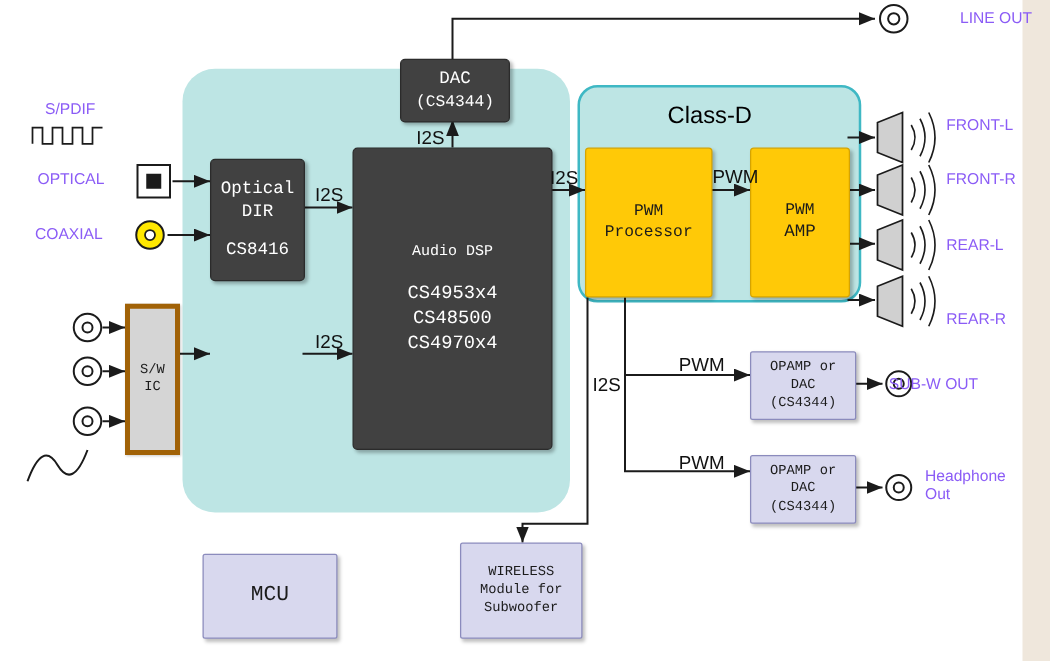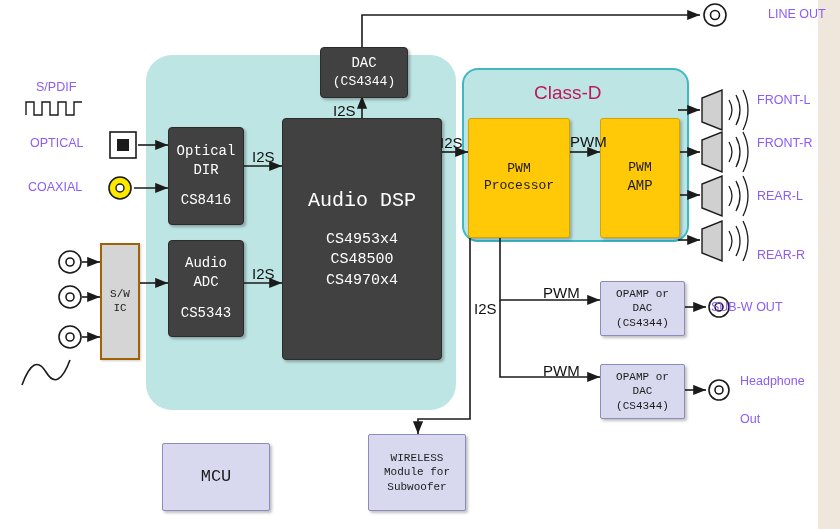--- a/index.html
+++ b/index.html
@@ -64,21 +64,21 @@
     background: #bde5e4;
     border-radius: 26px;
   }
   .teal-inner {
     background: #bde5e4;
     border: 2px solid #3fb8c4;
     border-radius: 16px;
   }
   .gray-box {
     background: #d5d5d5;
-    border: 2px solid #a16207;
+    border: 4px solid #a16207;
     color: #1b1b1b;
     display: flex;
     flex-direction: column;
     align-items: center;
     justify-content: center;
     text-align: center;
     font-size: 11px;
     line-height: 1.25;
     box-shadow: 1px 1px 2px rgba(0,0,0,0.2);
   }
@@ -87,21 +87,21 @@
     color: #8b5cf6;
     font-size: 12.5px;
     white-space: nowrap;
   }
   .lbl-sm {
     color: #111111;
     font-size: 15px;
     white-space: nowrap;
   }
   .lbl-big {
-    color: #be185d;
+    color: #000000;
     font-size: 19px;
     white-space: nowrap;
   }
   .box-line { display: block; font-family: Liberation Mono, monospace; }
   .box-line.big { font-size: 14px; }
 
   svg.overlay {
     position: absolute;
     left: 0; top: 0;
     width: 840px; height: 529px;
@@ -244,28 +244,23 @@
     <span class="box-line big">DAC</span>
     <span class="box-line">(CS4344)</span>
   </div>
 
   <div class="abs dark-box" style="left:168px; top:127px; width:74px; height:96px;">
     <span class="box-line big">Optical</span>
     <span class="box-line big">DIR</span>
     <span class="box-line big" style="margin-top:12px;">CS8416</span>
   </div>
 
-  <div class="abs dark-box" style="left:168px; top:240px; width:74px; height:95px;">
-    <span class="box-line big">Audio</span>
-    <span class="box-line big">ADC</span>
-    <span class="box-line big" style="margin-top:12px;">CS5343</span>
-  </div>
 
   <div class="abs dark-box" style="left:282px; top:118px; width:158px; height:240px;">
-    <span class="box-line" style="font-size:20px;">Audio DSP</span>
+    <span class="box-line" style="font-size:12px;">Audio DSP</span>
     <span class="box-line" style="font-size:15px; margin-top:16px;">CS4953x4</span>
     <span class="box-line" style="font-size:15px;">CS48500</span>
     <span class="box-line" style="font-size:15px;">CS4970x4</span>
   </div>
 
   <div class="abs yellow-box" style="left:468px; top:118px; width:100px; height:118px;">
     <span class="box-line" style="font-size:13px;">PWM</span>
     <span class="box-line" style="font-size:13px;">Processor</span>
   </div>
 
@@ -305,15 +300,15 @@
   <div class="abs lbl-sm" style="left:543px; top:284px;">PWM</div>
   <div class="abs lbl-sm" style="left:543px; top:362px;">PWM</div>
 
   <div class="abs lbl" style="left:768px; top:7px;">LINE OUT</div>
   <div class="abs lbl" style="left:757px; top:93px;">FRONT-L</div>
   <div class="abs lbl" style="left:757px; top:136px;">FRONT-R</div>
   <div class="abs lbl" style="left:757px; top:189px;">REAR-L</div>
   <div class="abs lbl" style="left:757px; top:248px;">REAR-R</div>
   <div class="abs lbl" style="left:711px; top:300px;text-align:right;">SUB-W OUT</div>
   <div class="abs lbl" style="left:740px; top:374px;">Headphone</div>
-  <div class="abs lbl" style="left:740px; top:412px;">Out</div>
+  <div class="abs lbl" style="left:740px; top:388px;">Out</div>
 
 </div>
 
 </body></html>

